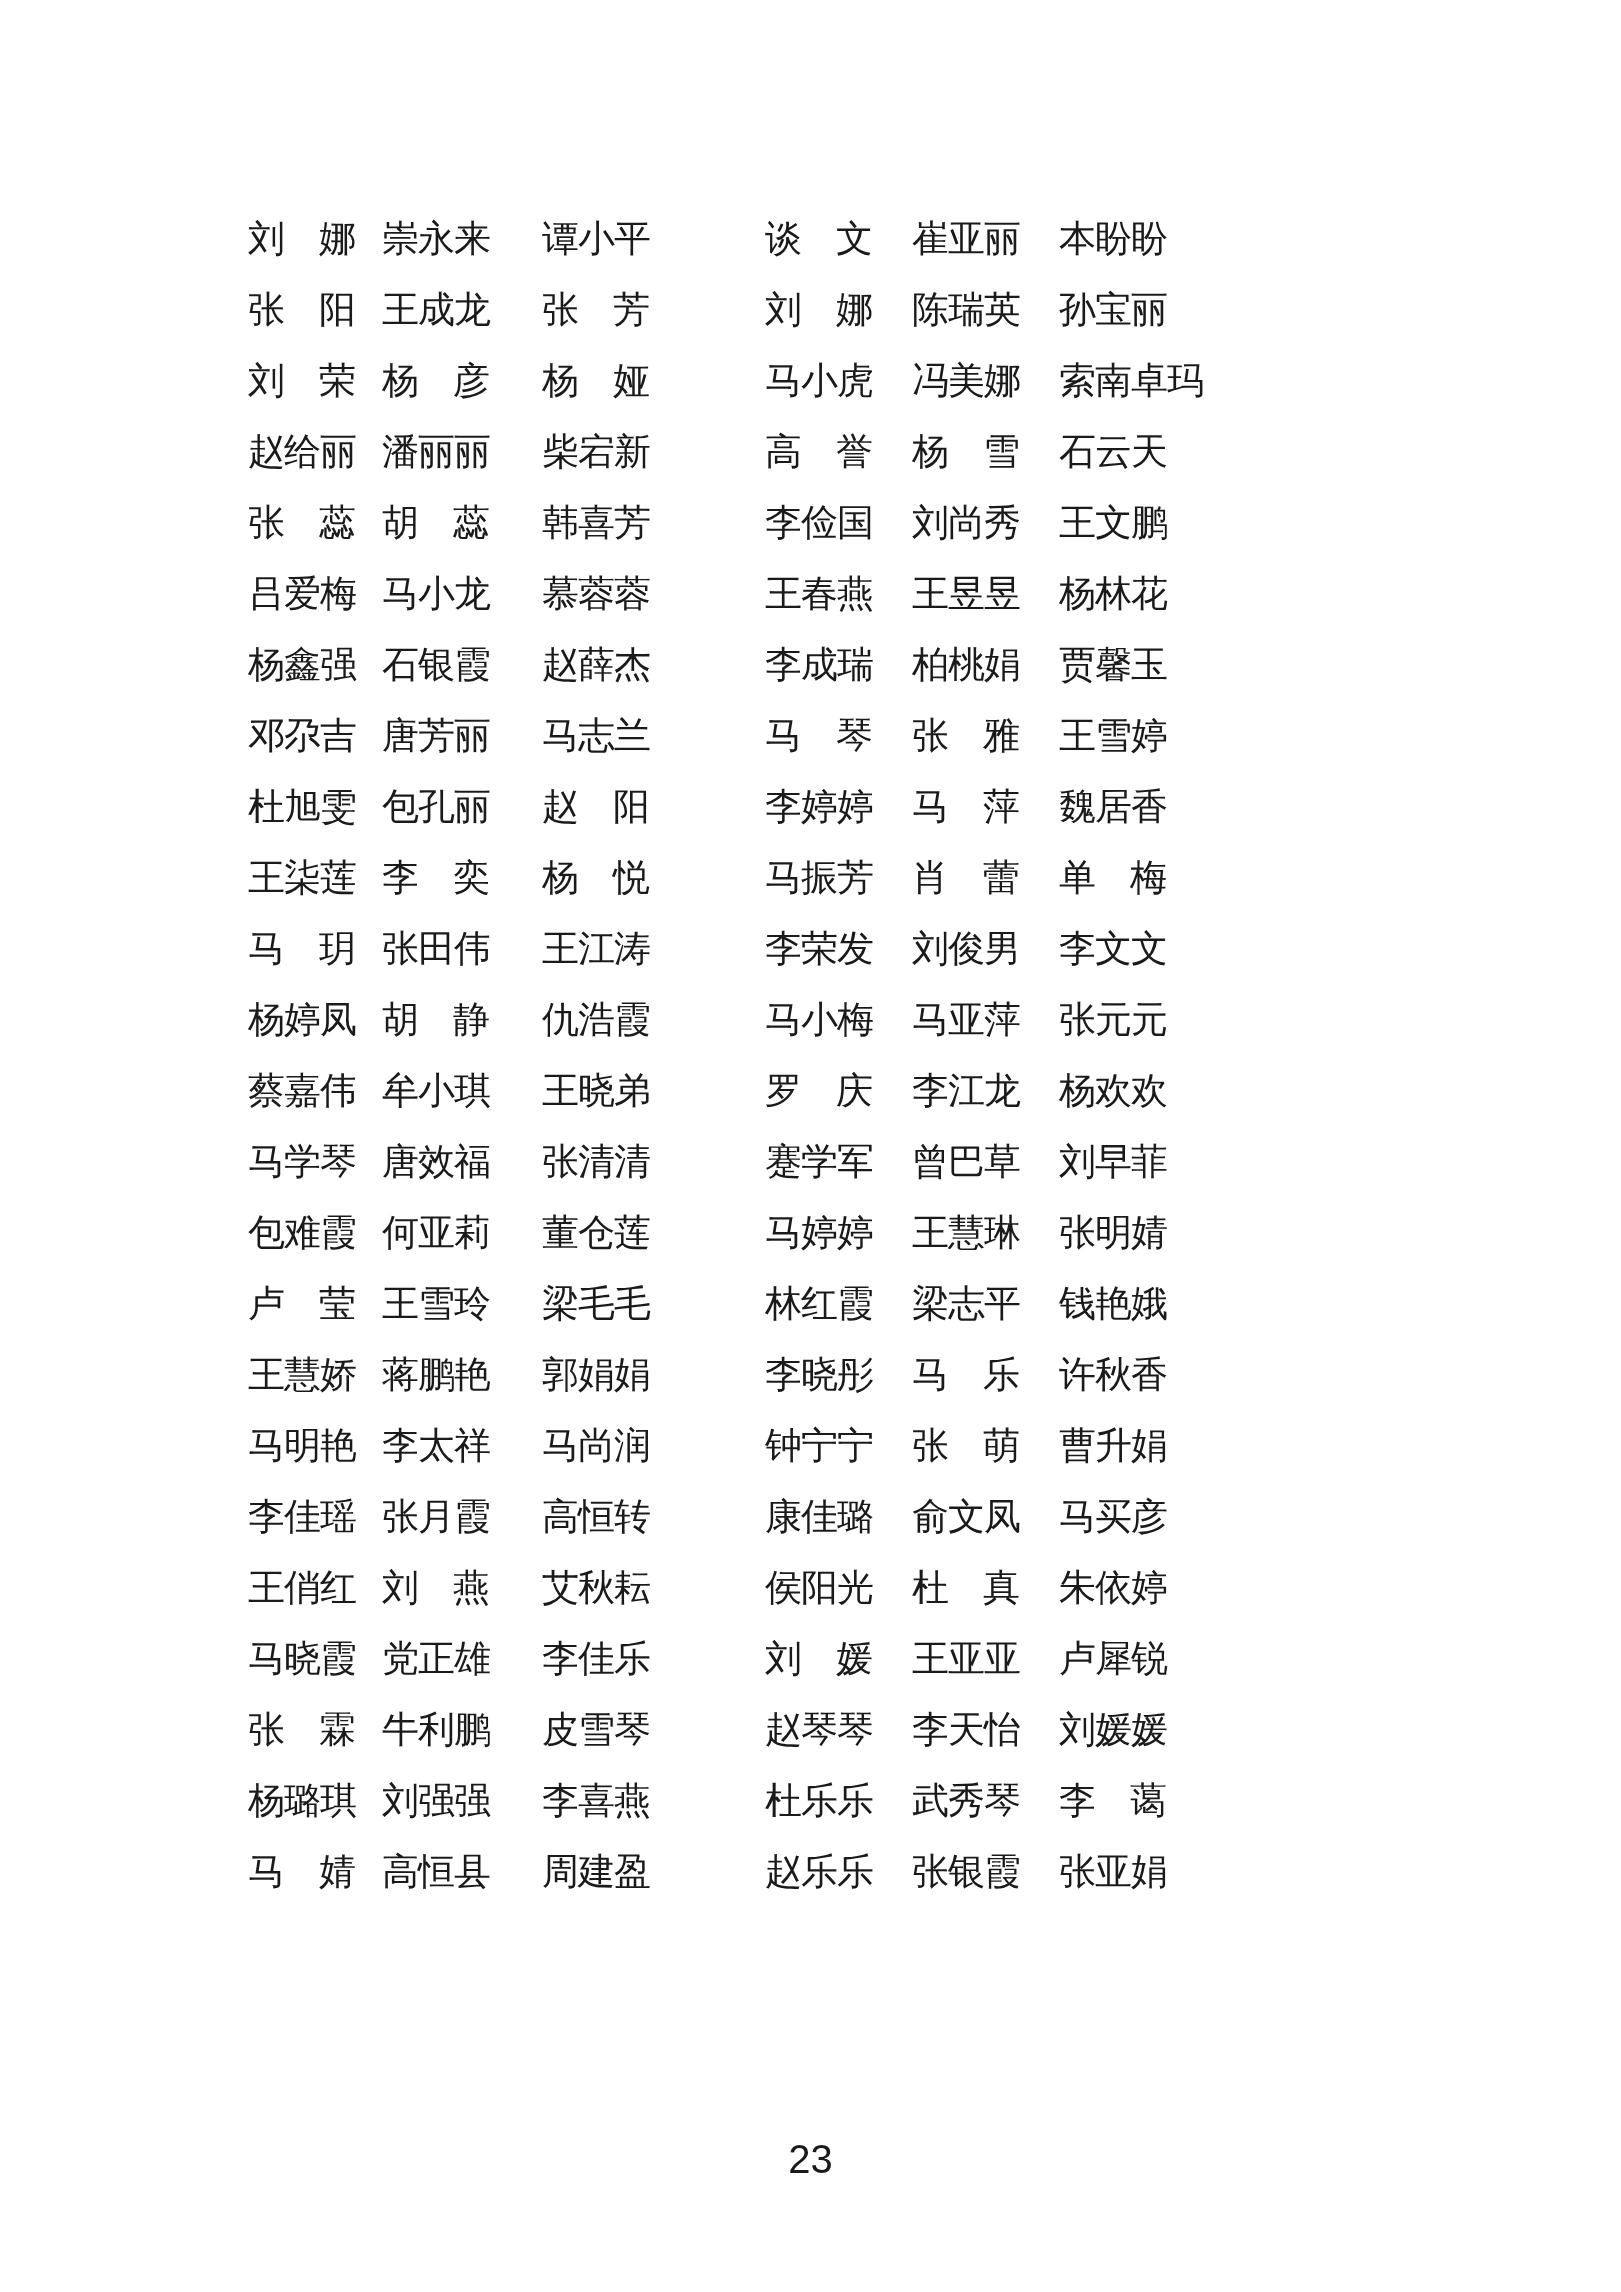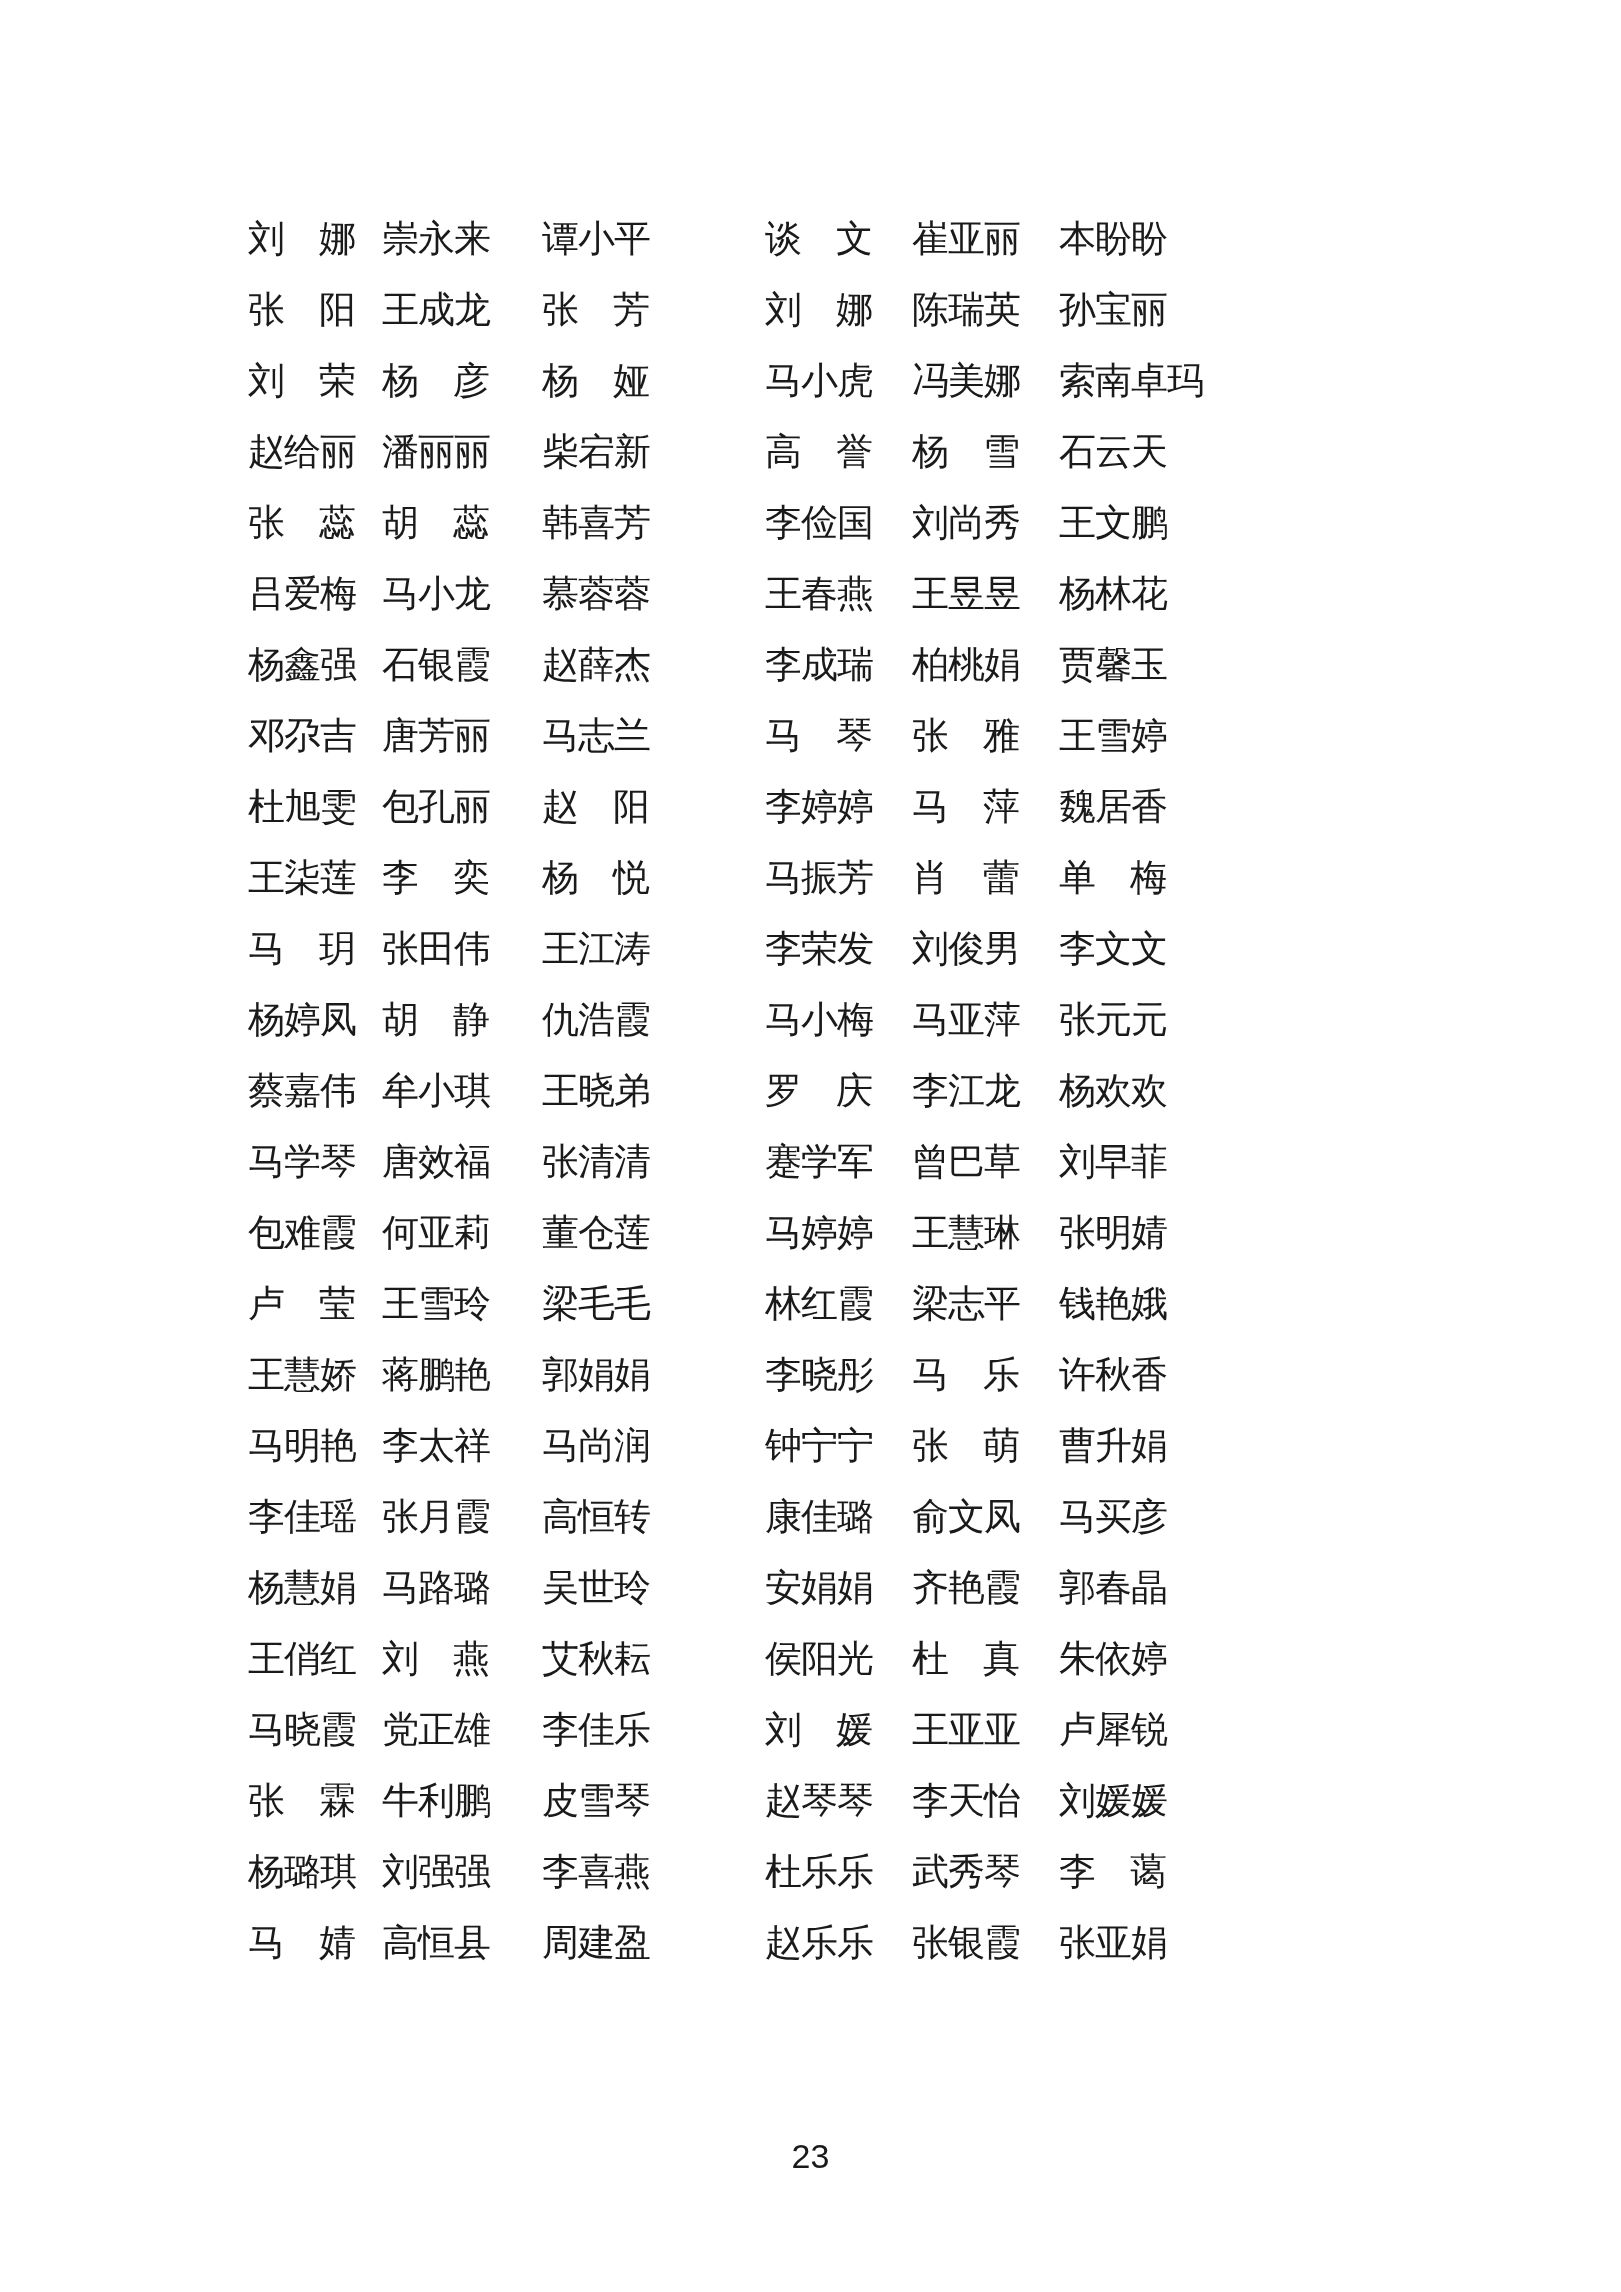--- a/index.html
+++ b/index.html
@@ -44,21 +44,21 @@
   .c3 { left: 517px; }
   .c4 { left: 664px; }
   .c5 { left: 811px; }
   .page-number {
     position: absolute;
     top: 2137px;
     left: 0;
     width: 100%;
     text-align: center;
     font-family: "Liberation Sans", "DejaVu Sans", sans-serif;
-    font-size: 34px;
+    font-size: 40px;
     color: #1a1a1a;
   }
 </style>
 </head>
 <body>
 
 <div class="page">
   <div class="names">
       <div class="row">
         <div class="cell c0 two">
@@ -282,28 +282,20 @@
         </div>
         <div class="cell c5">曹升娟</div>
       </div>
       <div class="row">
         <div class="cell c0">李佳瑶</div>
         <div class="cell c1">张月霞</div>
         <div class="cell c2">高恒转</div>
         <div class="cell c3">康佳璐</div>
         <div class="cell c4">俞文凤</div>
         <div class="cell c5">马买彦</div>
-      </div>
-      <div class="row">
-        <div class="cell c0">杨慧娟</div>
-        <div class="cell c1">马路璐</div>
-        <div class="cell c2">吴世玲</div>
-        <div class="cell c3">安娟娟</div>
-        <div class="cell c4">齐艳霞</div>
-        <div class="cell c5">郭春晶</div>
       </div>
       <div class="row">
         <div class="cell c0">王俏红</div>
         <div class="cell c1 two">
           <span>刘</span>
           <span>燕</span>
         </div>
         <div class="cell c2">艾秋耘</div>
         <div class="cell c3">侯阳光</div>
         <div class="cell c4 two">

